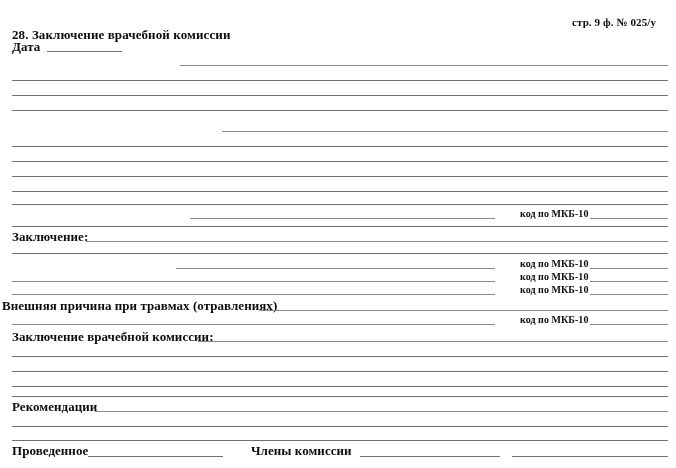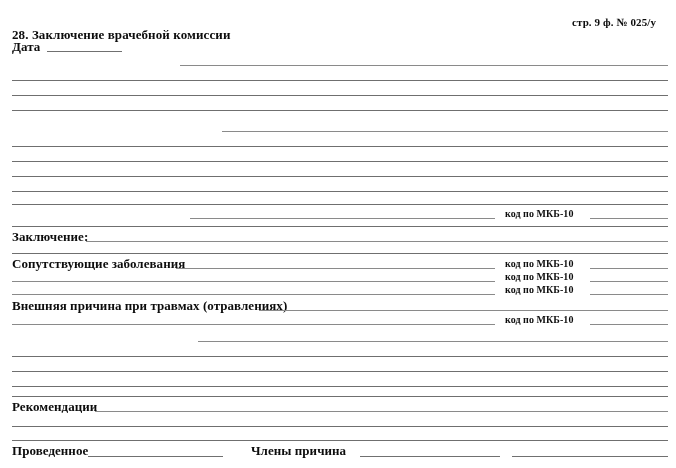--- a/index.html
+++ b/index.html
@@ -49,20 +49,21 @@
   .lbl {
     position: absolute;
     font-size: 13px;
     font-weight: bold;
     white-space: nowrap;
     letter-spacing: 0.05px;
     line-height: 11px;
   }
   .lbl.mkb {
     font-size: 10px;
+    margin-left: 15px;
   }
 
   
   .rule {
     position: absolute;
     left: 12px;
     height: 0;
     border-top: 1.1px solid #6f6f6f;
   }
 
@@ -109,55 +110,55 @@
   <div class="lbl mkb" style="left:505px; top:208px;">код по МКБ-10</div>
   <div class="blank" style="left:590px; top:218px; width:78px;"></div>
 
   <div class="rule" style="top:226px; width:656px;"></div>
 
   <div class="lbl" style="left:12px; top:231px;">Заключение:</div>
   <div class="blank" style="left:86px; top:241px; width:582px;"></div>
 
   <div class="rule" style="top:253px; width:656px;"></div>
 
-  <div class="lbl" style="left:12px; top:258px;">Сопутствующие заболевания</div>
   <div class="blank" style="left:176px; top:268px; width:319px;"></div>
   <div class="lbl mkb" style="left:505px; top:258px;">код по МКБ-10</div>
   <div class="blank" style="left:590px; top:268px; width:78px;"></div>
 
   <div class="blank" style="left:12px; top:281px; width:483px;"></div>
   <div class="lbl mkb" style="left:505px; top:271px;">код по МКБ-10</div>
   <div class="blank" style="left:590px; top:281px; width:78px;"></div>
 
   <div class="blank" style="left:12px; top:294px; width:483px;"></div>
   <div class="lbl mkb" style="left:505px; top:284px;">код по МКБ-10</div>
   <div class="blank" style="left:590px; top:294px; width:78px;"></div>
 
-  <div class="lbl" style="left:12px; top:300px;">Внешняя причина при травмах (отравлениях)</div>
+  <div class="lbl" style="left:2px; top:300px;">Внешняя причина при травмах (отравлениях)</div>
   <div class="blank" style="left:259px; top:310px; width:409px;"></div>
 
   <div class="blank" style="left:12px; top:324px; width:483px;"></div>
   <div class="lbl mkb" style="left:505px; top:314px;">код по МКБ-10</div>
   <div class="blank" style="left:590px; top:324px; width:78px;"></div>
 
+  <div class="lbl" style="left:12px; top:331px;">Заключение врачебной комиссии:</div>
   <div class="blank" style="left:198px; top:341px; width:470px;"></div>
 
   <div class="rule" style="top:356px; width:656px;"></div>
   <div class="rule" style="top:371px; width:656px;"></div>
   <div class="rule" style="top:386px; width:656px;"></div>
 
   <div class="rule" style="top:396px; width:656px;"></div>
 
   <div class="lbl" style="left:12px; top:401px;font-family:Liberation Serif, serif;">Рекомендации</div>
   <div class="blank" style="left:95px; top:411px; width:573px;"></div>
 
   <div class="rule" style="top:426px; width:656px;"></div>
 
   <div class="rule" style="top:440px; width:656px;"></div>
 
   <div class="lbl" style="left:12px; top:445px;">Проведенное</div>
   <div class="blank dark" style="left:88px; top:456px; width:135px;"></div>
 
-  <div class="lbl" style="left:251px; top:445px;">Члены причина</div>
+  <div class="lbl" style="left:251px; top:445px;">Члены комиссии</div>
   <div class="blank dark" style="left:360px; top:456px; width:140px;"></div>
   <div class="blank dark" style="left:512px; top:456px; width:156px;"></div>
 
 </div>
 
 </body></html>

